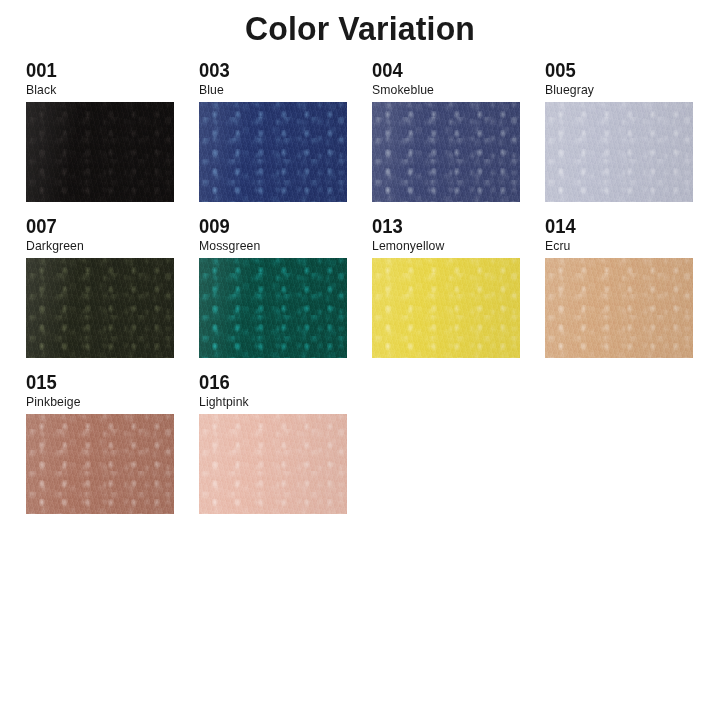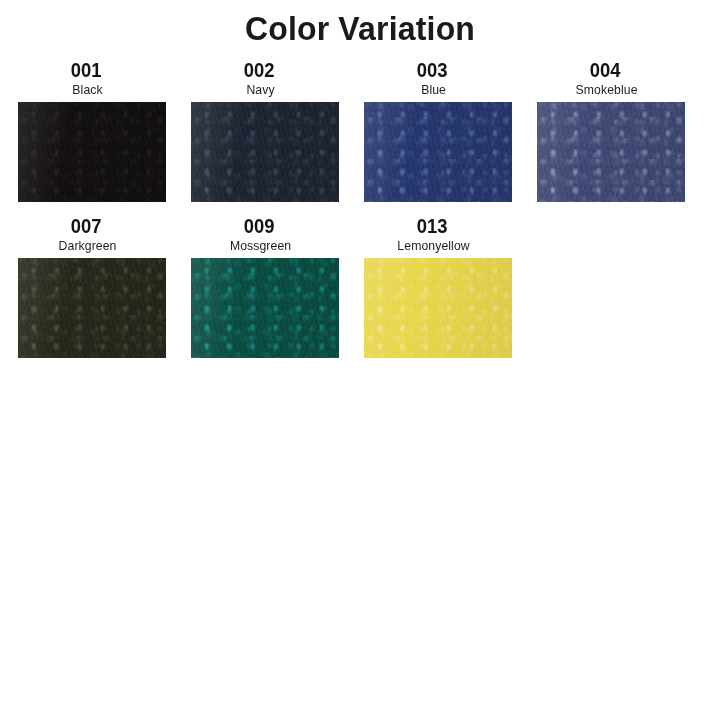--- a/index.html
+++ b/index.html
@@ -36,28 +36,27 @@
     font-family: "Liberation Sans Narrow", "Liberation Sans", sans-serif;
     transform: scaleX(0.94);
     transform-origin: center top;
     line-height: 40px;
     white-space: nowrap;
   }
 
   
   .grid {
     position: absolute;
-    left: 18px;
+    left: 26px;
     top: 60px;
     width: 668px;
     display: grid;
     grid-template-columns: repeat(4, 148px);
     column-gap: 25px;
     row-gap: 14px;
-    text-align: center;
   }
   .cell {
     width: 148px;
   }
   .code {
     font-size: 20px;
     font-weight: bold;
     color: #141414;
     line-height: 20px;
     letter-spacing: 0px;
@@ -147,47 +146,47 @@
       <div class="cell">
         <div class="code">001</div>
         <div class="name">Black</div>
         <div class="swatch" style="background-color: rgb(33, 29, 28);">
           <div class="grain"></div>
           <div class="grain2"></div>
           <div class="vign"></div>
         </div>
       </div>
       <div class="cell">
-        <div class="code">002</div>
-        <div class="name">Navy</div>
-        <div class="swatch" style="background-color: rgb(55, 69, 92);">
-          <div class="grain"></div>
-          <div class="grain2"></div>
-          <div class="vign"></div>
-        </div>
-      </div>
-      <div class="cell">
         <div class="code">003</div>
         <div class="name">Blue</div>
         <div class="swatch" style="background-color: rgb(74, 105, 157);">
           <div class="grain"></div>
           <div class="grain2"></div>
           <div class="vign"></div>
         </div>
       </div>
       <div class="cell">
         <div class="code">004</div>
         <div class="name">Smokeblue</div>
         <div class="swatch" style="background-color: rgb(123, 132, 162);">
           <div class="grain"></div>
           <div class="grain2"></div>
           <div class="vign"></div>
         </div>
       </div>
       <div class="cell">
+        <div class="code">005</div>
+        <div class="name">Bluegray</div>
+        <div class="swatch" style="background-color: rgb(211, 213, 224);">
+          <div class="grain"></div>
+          <div class="grain2"></div>
+          <div class="vign"></div>
+        </div>
+      </div>
+      <div class="cell">
         <div class="code">007</div>
         <div class="name">Darkgreen</div>
         <div class="swatch" style="background-color: rgb(70, 75, 51);">
           <div class="grain"></div>
           <div class="grain2"></div>
           <div class="vign"></div>
         </div>
       </div>
       <div class="cell">
         <div class="code">009</div>
@@ -200,15 +199,42 @@
       </div>
       <div class="cell">
         <div class="code">013</div>
         <div class="name">Lemonyellow</div>
         <div class="swatch" style="background-color: rgb(240, 228, 134);">
           <div class="grain"></div>
           <div class="grain2"></div>
           <div class="vign"></div>
         </div>
       </div>
+      <div class="cell">
+        <div class="code">014</div>
+        <div class="name">Ecru</div>
+        <div class="swatch" style="background-color: rgb(227, 198, 171);">
+          <div class="grain"></div>
+          <div class="grain2"></div>
+          <div class="vign"></div>
+        </div>
+      </div>
+      <div class="cell">
+        <div class="code">015</div>
+        <div class="name">Pinkbeige</div>
+        <div class="swatch" style="background-color: rgb(200, 163, 151);">
+          <div class="grain"></div>
+          <div class="grain2"></div>
+          <div class="vign"></div>
+        </div>
+      </div>
+      <div class="cell">
+        <div class="code">016</div>
+        <div class="name">Lightpink</div>
+        <div class="swatch" style="background-color: rgb(240, 210, 200);">
+          <div class="grain"></div>
+          <div class="grain2"></div>
+          <div class="vign"></div>
+        </div>
+      </div>
     </div>
 
 </div>
 
 </body></html>

